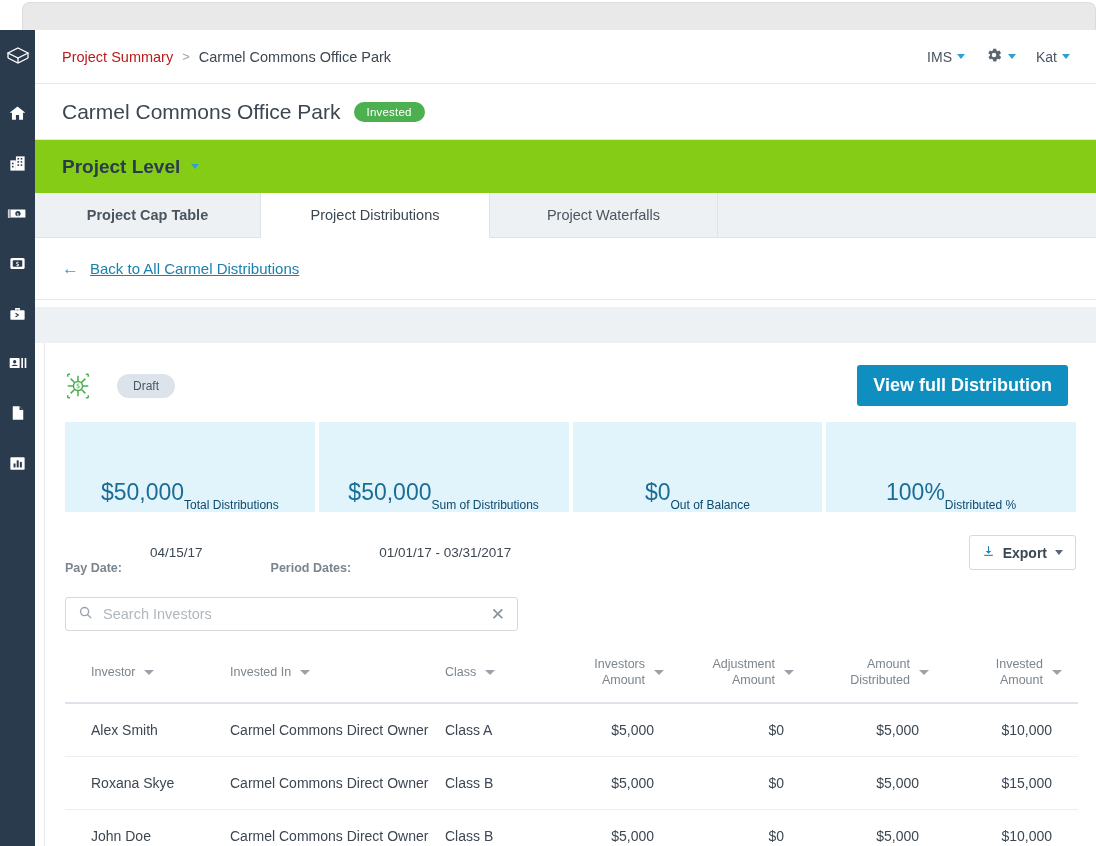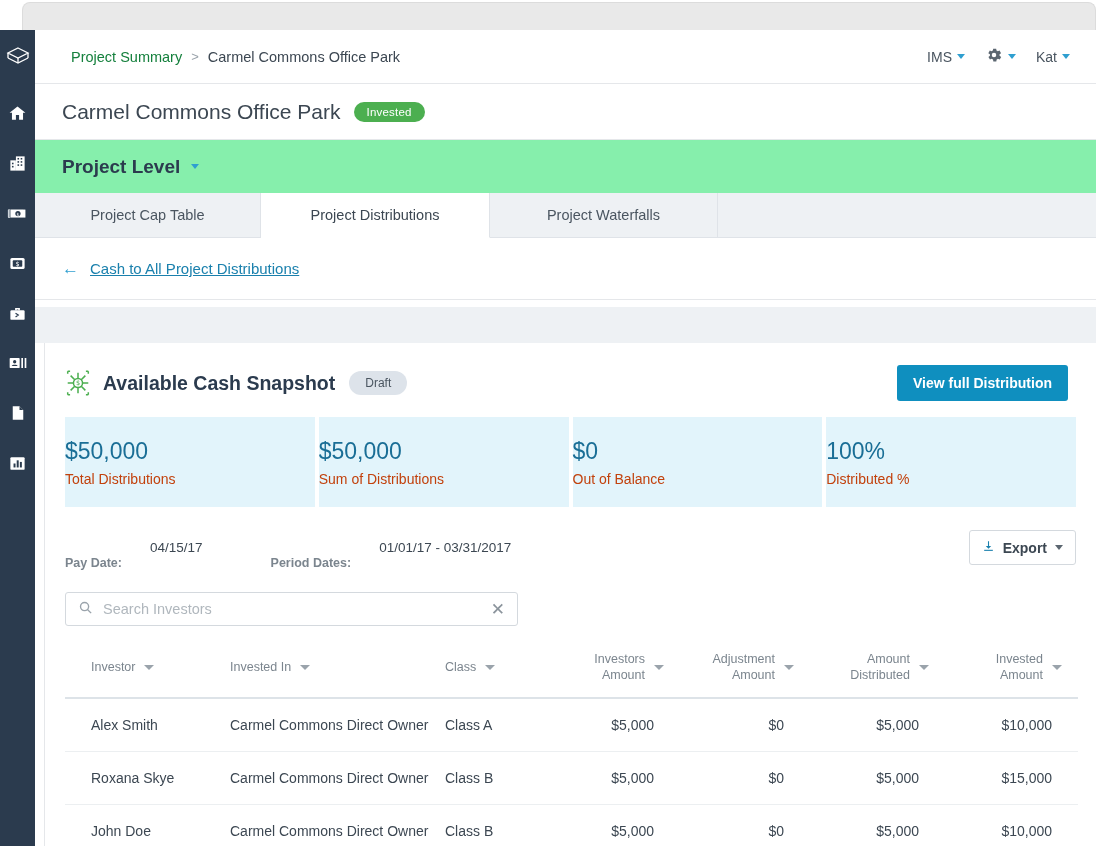--- a/index.html
+++ b/index.html
@@ -34,55 +34,55 @@
 
   
   .page { position:absolute; left:35px; top:30px; width:1061px; height:816px; background:#ffffff; }
 
   
   .topbar {
     height:54px; border-bottom:1px solid #e5e7ea;
     display:flex; align-items:center; padding:0 26px 0 27px;
     background:#fff;
   }
-  .crumb-link { color:#15803d; font-size:14.5px; cursor:pointer;margin-left:9px; }
+  .crumb-link { color:#b91c1c; font-size:14.5px; cursor:pointer; }
   .crumb-sep { color:#9aa3ab; font-size:13px; margin:0 9px; }
   .crumb-current { color:#3c4752; font-size:14.5px; }
   .topbar-right { margin-left:auto; display:flex; align-items:center; gap:20px; }
   .tb-item { display:flex; align-items:center; gap:5px; color:#4a5560; font-size:14px; cursor:pointer; }
   .caret { width:0;height:0;border-left:4.5px solid transparent;border-right:4.5px solid transparent;border-top:5px solid #2f9fd0; }
   .caret.dark { border-top-color:#5b6670; }
 
   
   .title-row {
     height:56px; border-bottom:1px solid #e5e7ea;
     display:flex; align-items:center; padding:0 27px; background:#fff;
   }
   .proj-title { font-size:21px; color:#3c4752; font-weight:400; }
   .badge-invested {
     margin-left:13px; background:#4caf50; color:#fff;
     font-size:11.5px; padding:4px 13px; border-radius:11px; letter-spacing:.2px;
   }
 
   
   .level-row {
-    height:53px; display:flex; align-items:center; padding:0 27px; background:#86efac;
+    height:53px; display:flex; align-items:center; padding:0 27px; background:#84cc16;
   }
   .level-title { font-size:19px; font-weight:bold; color:#2b3b4e; }
   .level-caret { margin-left:11px; }
 
   
   .tabs { display:flex; height:45px; background:#eef1f4; border-bottom:1px solid #dfe3e8; }
   .tab {
     display:flex; align-items:center; justify-content:center;
     font-size:14.5px; color:#4a5560; cursor:pointer;
     background:#eef1f4; border-right:1px solid #dfe3e8;
     position:relative;
   }
-  .tab.t1 { width:226px; }
+  .tab.t1 { width:226px;font-weight:bold; }
   .tab.t2 { width:228px; }
   .tab.t3 { width:229px; background:#fff; color:#3c4752; border-bottom:1px solid #fff; margin-bottom:-1px; }
   .tab-filler { flex:1; background:#eef1f4; }
 
   
   .back-row { height:62px; display:flex; align-items:center; padding:0 27px; border-bottom:1px solid #e5e7ea; background:#fff; }
   .back-arrow { color:#2f9fd0; font-size:17px; margin-right:11px; }
   .back-link { color:#1a80ad; font-size:15px; text-decoration:underline; cursor:pointer; font-weight:500; }
 
   
@@ -93,32 +93,32 @@
 
   .snap-head { display:flex; align-items:center; padding:22px 28px 0 20px; }
   .snap-icon { width:26px; height:26px; margin-right:12px; }
   .snap-title { font-size:19.5px; font-weight:bold; color:#2b3b4e; }
   .badge-draft {
     margin-left:14px; background:#dde3ea; color:#4a5560;
     font-size:12px; padding:5px 16px; border-radius:12px;
   }
   .btn-primary {
     margin-left:auto; background:#0f8fbf; color:#fff; border:none;
-    font-size:14px; font-weight:bold; padding:10px 16px; border-radius:3px;
+    font-size:18px; font-weight:bold; padding:10px 16px; border-radius:3px;
     cursor:pointer; font-family:"Liberation Sans",sans-serif;
   }
 
   
   .stats { display:flex; gap:4px; padding:16px 20px 0 20px; }
   .stat {
     flex:1; background:#e2f4fb; height:90px;
-    display:flex; flex-direction:column; align-items:flex-start; justify-content:center;
+    display:flex; align-items:flex-end; justify-content:center;
   }
   .stat-val { font-size:23px; color:#1a6e96; margin-bottom:6px; }
-  .stat-lbl { font-size:14px; color:#c2410c; }
+  .stat-lbl { font-size:12px; color:#0c4a6e; }
 
   
   .meta { display:flex; align-items:center; padding:18px 20px 0 20px; }
   .meta-lbl { font-size:12.5px; color:#7b858e; font-weight:bold;margin-top:31px; }
   .meta-val { font-size:13.5px; color:#3c4752; margin-left:28px; }
   .meta-gap { width:68px; }
   .btn-export {
     margin-left:auto; background:#fff; border:1px solid #d4d9de; border-radius:3px;
     font-size:14px; font-weight:bold; color:#3c4752; padding:8px 12px;
     display:flex; align-items:center; gap:8px; cursor:pointer;
@@ -316,38 +316,37 @@
         <span>Project Distributions</span>
       </div>
       <div class="tab t2">
         <span>Project Waterfalls</span>
       </div>
       <div class="tab-filler"></div>
     </div>
 
     <div class="back-row">
       <span class="back-arrow">←</span>
-      <span class="back-link">Cash to All Project Distributions</span>
+      <span class="back-link">Back to All Carmel Distributions</span>
     </div>
 
     <div class="gutter"></div>
 
     <div class="content">
 
       <div class="snap-head">
         <span class="snap-icon">
           <svg width="26" height="26" viewBox="0 0 24 24" fill="none" stroke="#4caf50" stroke-width="1.4">
             <circle cx="12" cy="12" r="4.2"></circle>
             <text x="12" y="14.2" font-size="6" fill="#4caf50" stroke="none" text-anchor="middle" font-family="DejaVu Sans">$</text>
             <path d="M12 7.8V2.5M12 16.2v5.3M7.8 12H2.5M16.2 12h5.3"></path>
             <path d="M9 9 5.2 5.2M15 9l3.8-3.8M9 15l-3.8 3.8M15 15l3.8 3.8"></path>
             <path d="M2.5 1.2h2.2M2.5 1.2v2.2M21.5 1.2h-2.2M21.5 1.2v2.2M2.5 22.8h2.2M2.5 22.8v-2.2M21.5 22.8h-2.2M21.5 22.8v-2.2"></path>
           </svg>
         </span>
-        <span class="snap-title">Available Cash Snapshot</span>
         <span class="badge-draft">Draft</span>
         <button class="btn-primary">View full Distribution</button>
       </div>
 
       <div class="stats">
         <div class="stat">
           <div class="stat-val">$50,000</div>
           <div class="stat-lbl">Total Distributions</div>
         </div>
         <div class="stat">

